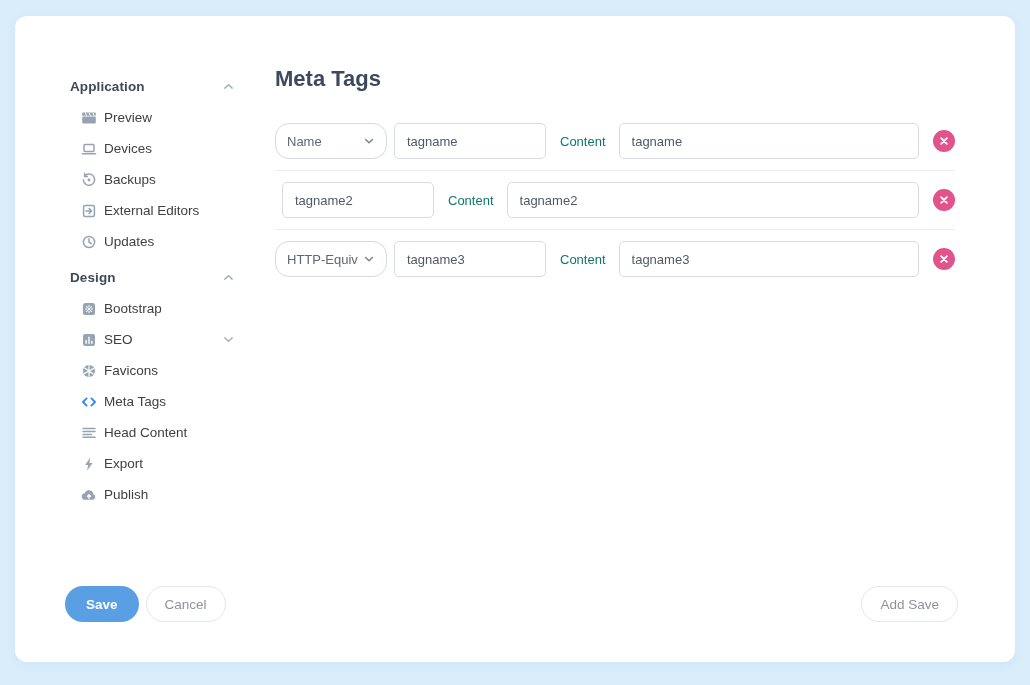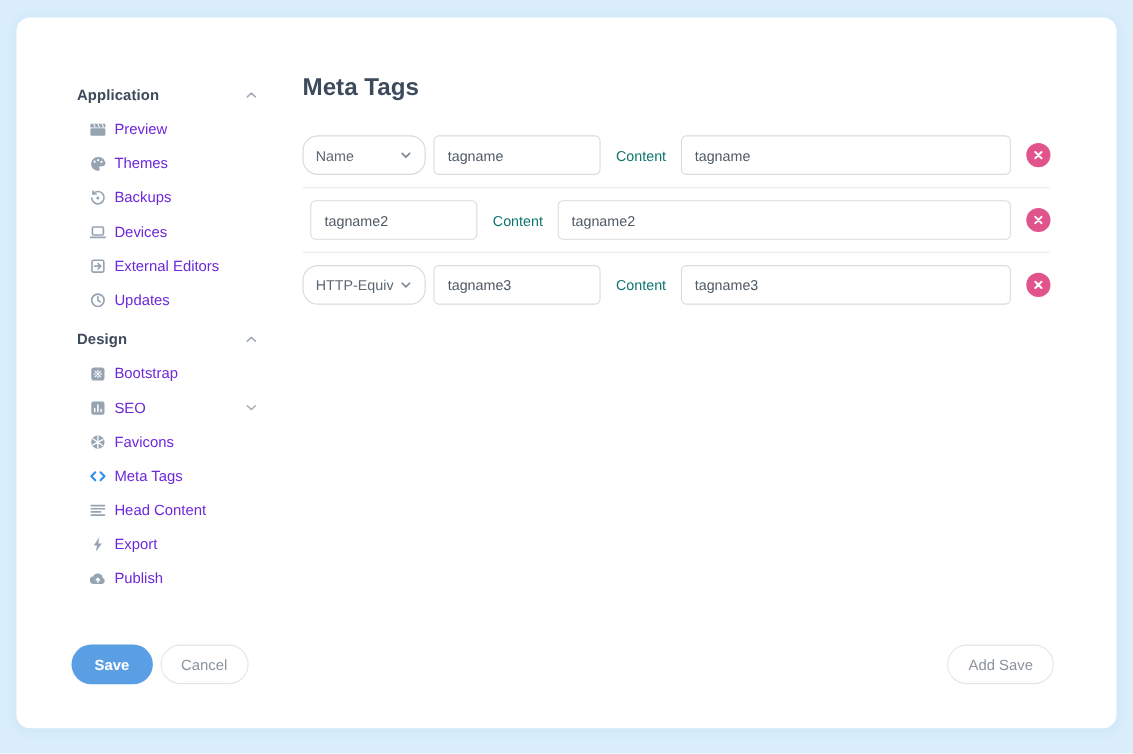--- a/index.html
+++ b/index.html
@@ -19,21 +19,21 @@
   
   .sidebar { position:absolute; left:55px; top:62px; width:165px; }
   .s-header {
     display:flex; align-items:center; justify-content:space-between;
     height:16px; margin-bottom:8px; cursor:pointer;
   }
   .s-header-label { font-size:13.5px; font-weight:bold; color:#3d4a5c; letter-spacing:0.1px; }
   .s-section-design { margin-top:12px;gap:43px; }
   .s-item {
     display:flex; align-items:center; height:31px;
-    color:#6d28d9; font-size:13.5px; cursor:pointer;
+    color:#404040; font-size:13.5px; cursor:pointer;
   }
   .s-icon { width:16px; height:16px; margin-left:11px; margin-right:7px; display:inline-flex; flex:0 0 16px; }
   .s-icon svg { width:16px; height:16px; }
   .s-item .trail-chev { margin-left:auto; display:inline-flex; }
   .chev svg, .trail-chev svg { display:block; }
 
   
   .main { position:absolute; left:260px; top:50px; width:680px; }
   .page-title { font-size:22px; font-weight:bold; color:#3d4a5c; line-height:26px; margin-bottom:31px; }
 
@@ -100,51 +100,40 @@
       <span class="s-icon">
         <svg viewBox="0 0 16 16">
             <rect x="1.2" y="2.6" width="13.6" height="3.2" rx="0.6" fill="#96a3b1"></rect>
             <rect x="1.2" y="6.6" width="13.6" height="6.8" rx="1" fill="#96a3b1"></rect>
             <path d="M4.2 2.6l1.4 3.2M8 2.6l1.4 3.2M11.8 2.6l1.4 3.2" stroke="#ffffff" stroke-width="1"></path>
           </svg>
       </span>
       <span>Preview</span>
     </div>
 
-    <div class="s-item">
-      <span class="s-icon">
-        <svg viewBox="0 0 16 16">
-            <path d="M8 1.8a6.2 6.2 0 1 0 0 12.4c1.1 0 1.7-.7 1.7-1.4 0-.6-.5-1-.5-1.6 0-.6.5-1.1 1.3-1.1h1.4a2.9 2.9 0 0 0 2.1-5A6.2 6.2 0 0 0 8 1.8z" fill="#96a3b1"></path>
-            <circle cx="5" cy="6" r="1" fill="#ffffff"></circle>
-            <circle cx="8.2" cy="4.6" r="1" fill="#ffffff"></circle>
-            <circle cx="11.2" cy="6.2" r="1" fill="#ffffff"></circle>
-          </svg>
-      </span>
-      <span>Themes</span>
+
+    <div class="s-item">
+      <span class="s-icon">
+        <svg viewBox="0 0 16 16" fill="none">
+            <rect x="3" y="3.4" width="10" height="7.2" rx="1" stroke="#96a3b1" stroke-width="1.5"></rect>
+            <path d="M1.4 12.8h13.2" stroke="#96a3b1" stroke-width="1.5" stroke-linecap="round"></path>
+          </svg>
+      </span>
+      <span>Devices</span>
     </div>
 
     <div class="s-item">
       <span class="s-icon">
         <svg viewBox="0 0 16 16" fill="none">
             <path d="M3.6 4.2A5.6 5.6 0 1 1 2.4 8" stroke="#96a3b1" stroke-width="1.5" stroke-linecap="round"></path>
             <path d="M3.6 1.6v2.8h2.8" stroke="#96a3b1" stroke-width="1.5" stroke-linecap="round" stroke-linejoin="round"></path>
             <circle cx="8" cy="8" r="1.4" fill="#96a3b1"></circle>
           </svg>
       </span>
       <span>Backups</span>
-    </div>
-
-    <div class="s-item">
-      <span class="s-icon">
-        <svg viewBox="0 0 16 16" fill="none">
-            <rect x="3" y="3.4" width="10" height="7.2" rx="1" stroke="#96a3b1" stroke-width="1.5"></rect>
-            <path d="M1.4 12.8h13.2" stroke="#96a3b1" stroke-width="1.5" stroke-linecap="round"></path>
-          </svg>
-      </span>
-      <span>Devices</span>
     </div>
 
     <div class="s-item">
       <span class="s-icon">
         <svg viewBox="0 0 16 16" fill="none">
             <rect x="2.6" y="2.6" width="10.8" height="10.8" rx="1.5" stroke="#96a3b1" stroke-width="1.5"></rect>
             <path d="M5 8h5.2M8.2 5.6L10.6 8l-2.4 2.4" stroke="#96a3b1" stroke-width="1.5" stroke-linecap="round" stroke-linejoin="round"></path>
           </svg>
       </span>
       <span>External Editors</span>

